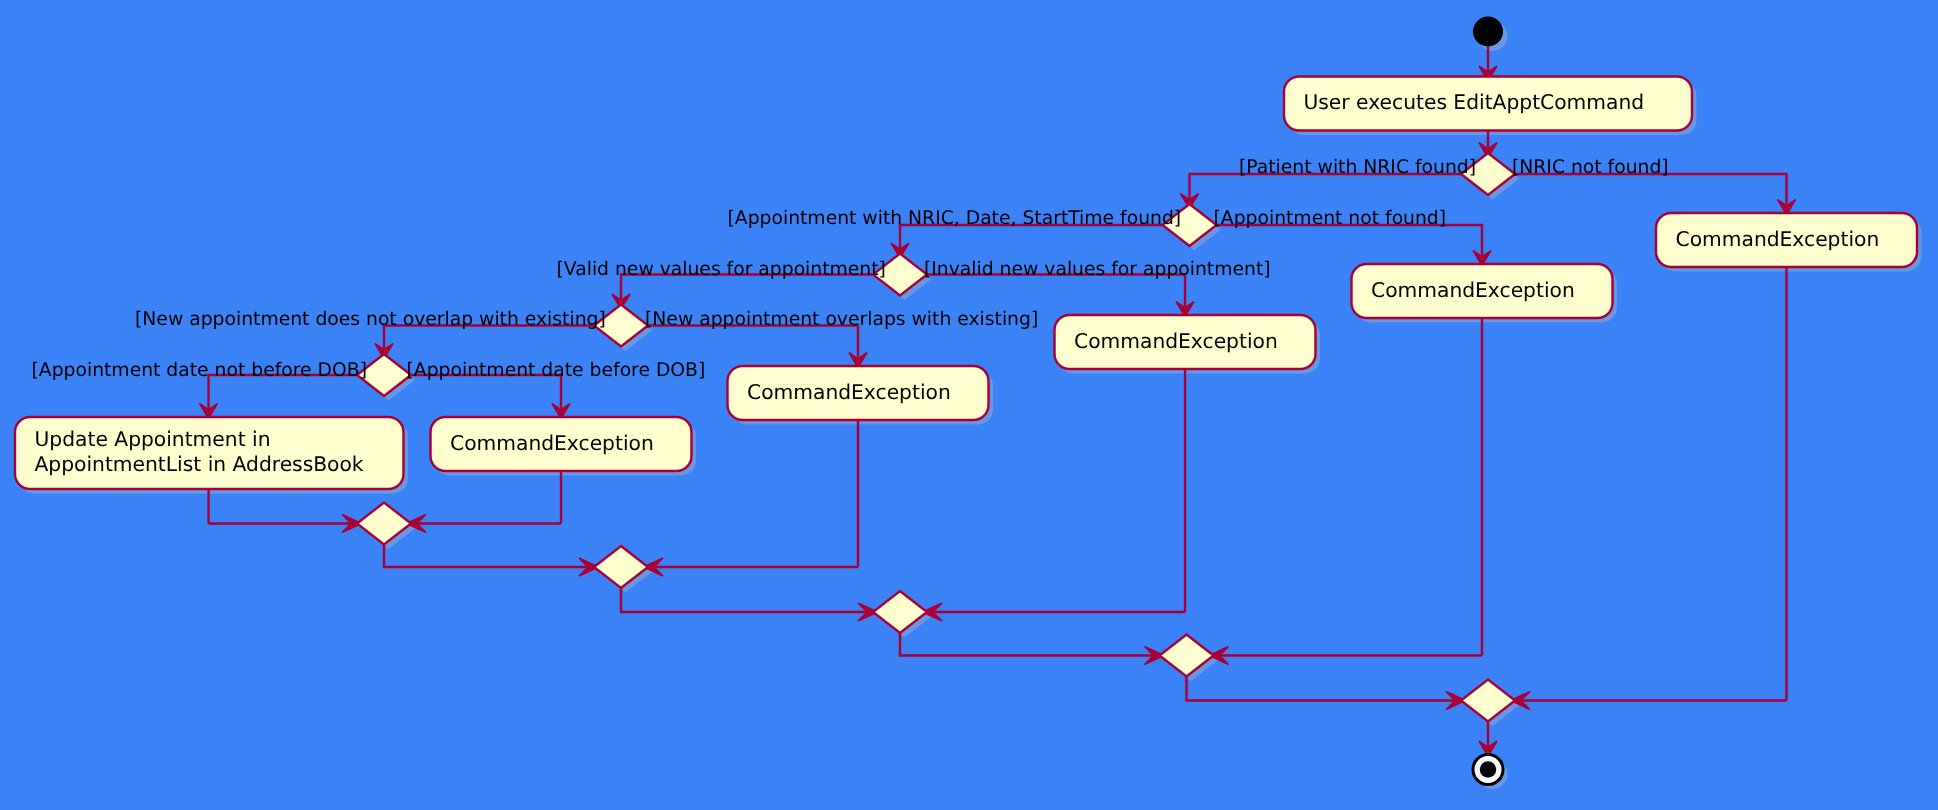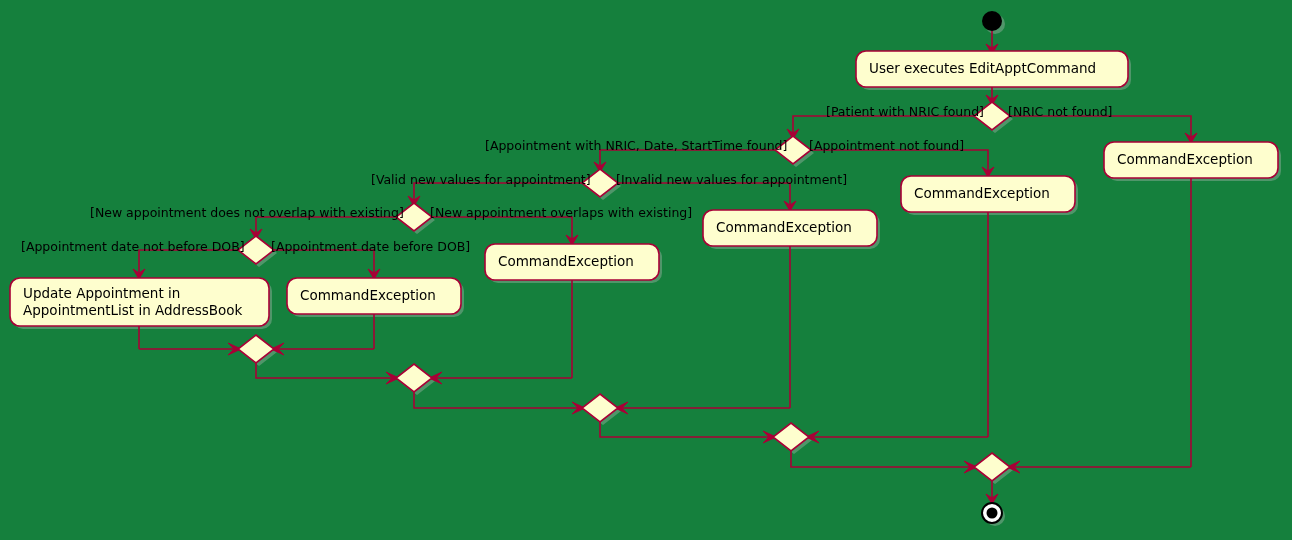--- a/index.html
+++ b/index.html
@@ -1,21 +1,21 @@
 <!DOCTYPE html>
 <html><head>
 <meta charset="utf-8">
 <style>
   html,body{margin:0;padding:0;background:#ffffff;}
   body{
     width:1292px;height:540px;
     font-family:"DejaVu Sans",sans-serif;
     overflow:hidden;
   }
-  #diagram-root{position:relative;width:1292px;height:540px;background:#15803d;}
+  #diagram-root{position:relative;width:1292px;height:540px;background:#3b82f6;}
   svg#uml{position:absolute;left:0;top:0;width:1292px;height:540px;display:block;}
   .node-label{
     font-family:"DejaVu Sans",sans-serif;
     font-size:13.5px;
     fill:#000000;
     dominant-baseline:middle;
   }
   .guard-label{
     font-family:"DejaVu Sans",sans-serif;
     font-size:12.5px;

